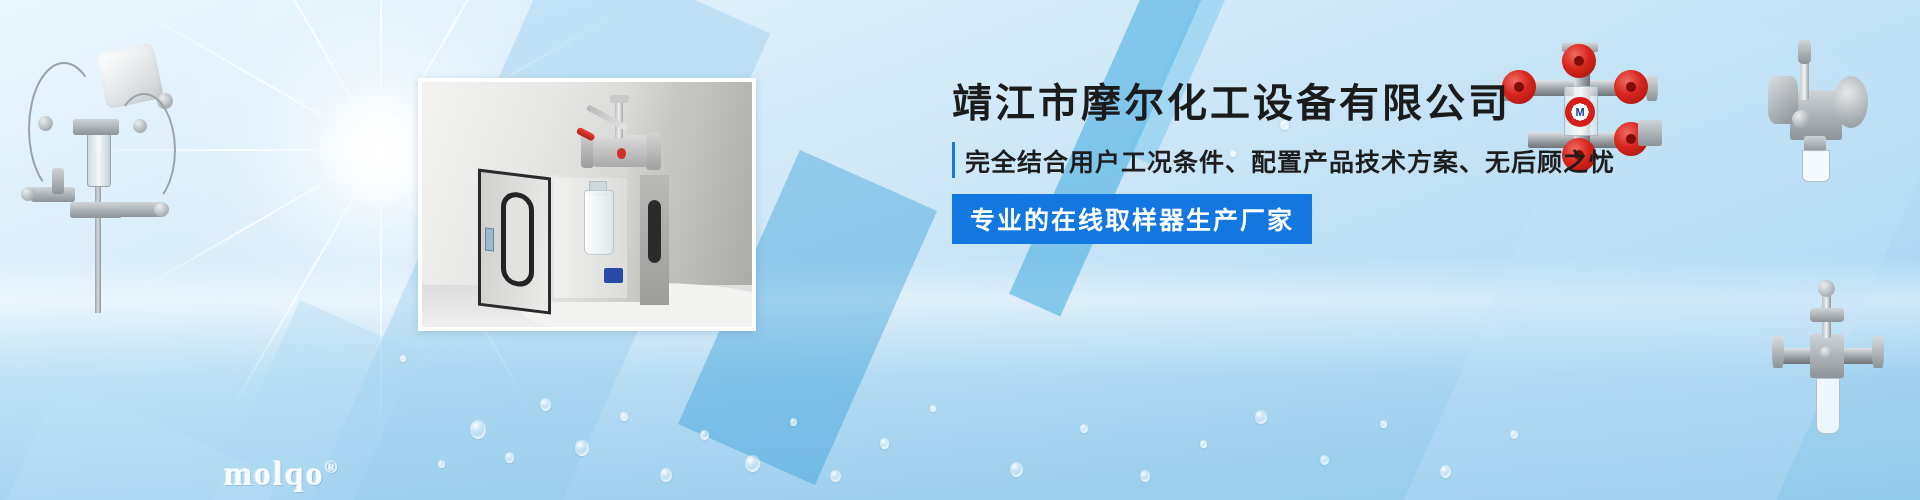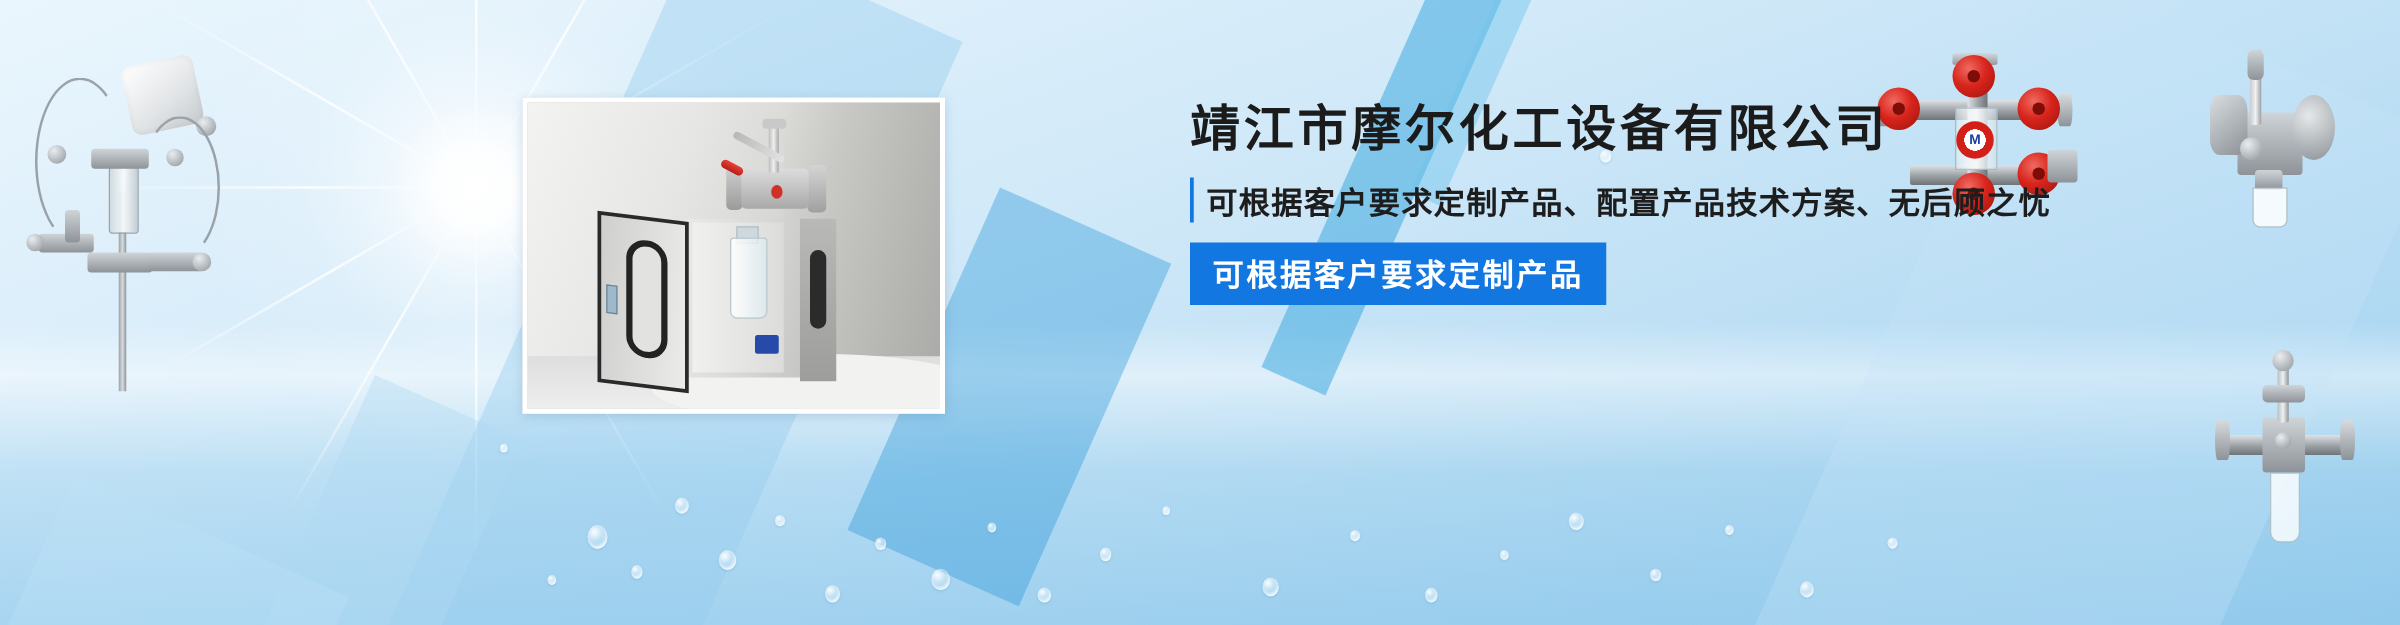--- a/index.html
+++ b/index.html
@@ -300,18 +300,21 @@
     <div class="flange" style="left:104px;top:58px;width:12px;height:32px;border-radius:18%/50%;"></div>
     <div class="pipev" style="left:54px;top:10px;width:9px;height:50px;background:linear-gradient(90deg,#b9bec2,#eef0f1,#8f9498);"></div>
     <div class="hub" style="position:absolute;left:50px;top:2px;width:17px;height:17px;"></div>
     <div class="blk" style="position:absolute;left:42px;top:30px;width:34px;height:14px;border-radius:4px;"></div>
     <div class="glass" style="left:48px;top:100px;width:22px;height:54px;border-radius:0 0 8px 8px;background:rgba(255,255,255,.8);"></div>
     <div class="hub" style="position:absolute;left:52px;top:68px;width:13px;height:13px;"></div>
   </div>
 
   <div class="textblock">
     <div class="company">靖江市摩尔化工设备有限公司</div>
-    <div class="subline">可根据客户要求定制产品、配置产品技术方案、无后顾之忧</div>
-    <div><span class="custom">可根据客户要求定制产品</span></div>
-  </div>
-
+    <div class="subline">完全结合用户工况条件、配置产品技术方案、无后顾之忧</div>
+    <div><span class="custom">专业的在线取样器生产厂家</span></div>
+  </div>
+
+  <div class="watermark">
+    <span>molqo</span><sup>®</sup>
+  </div>
 
 </div>
 
 </body></html>

